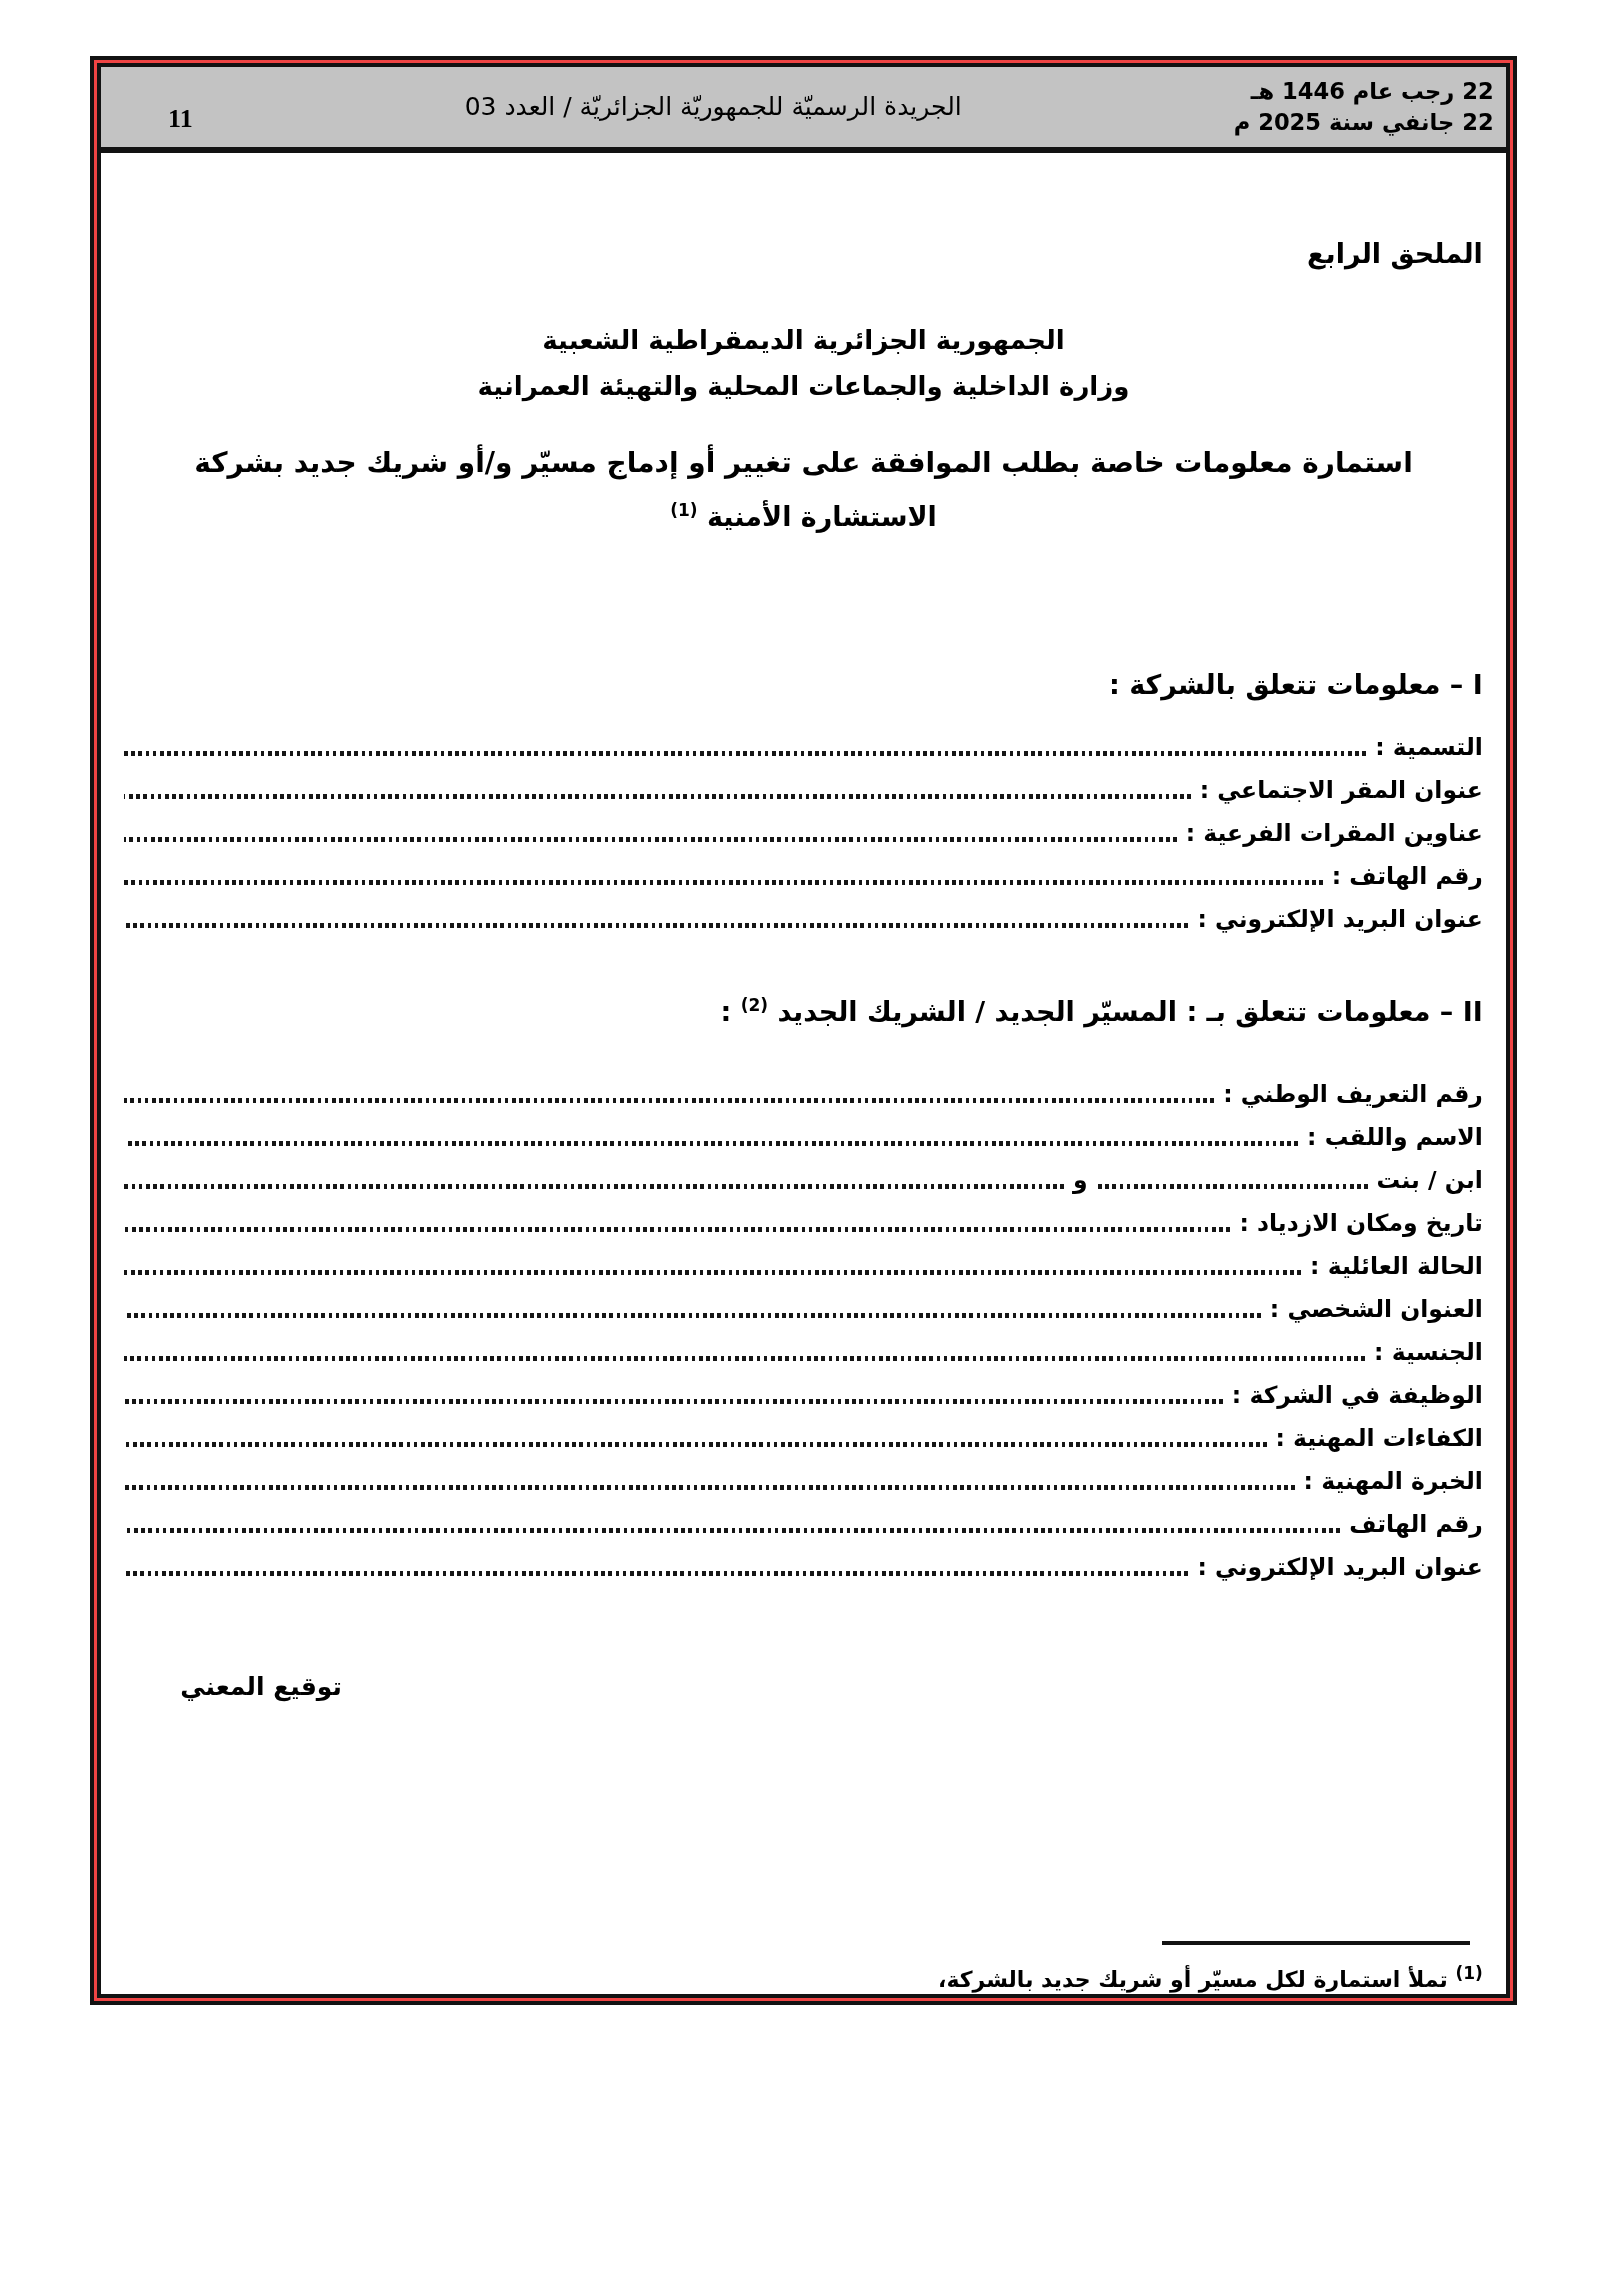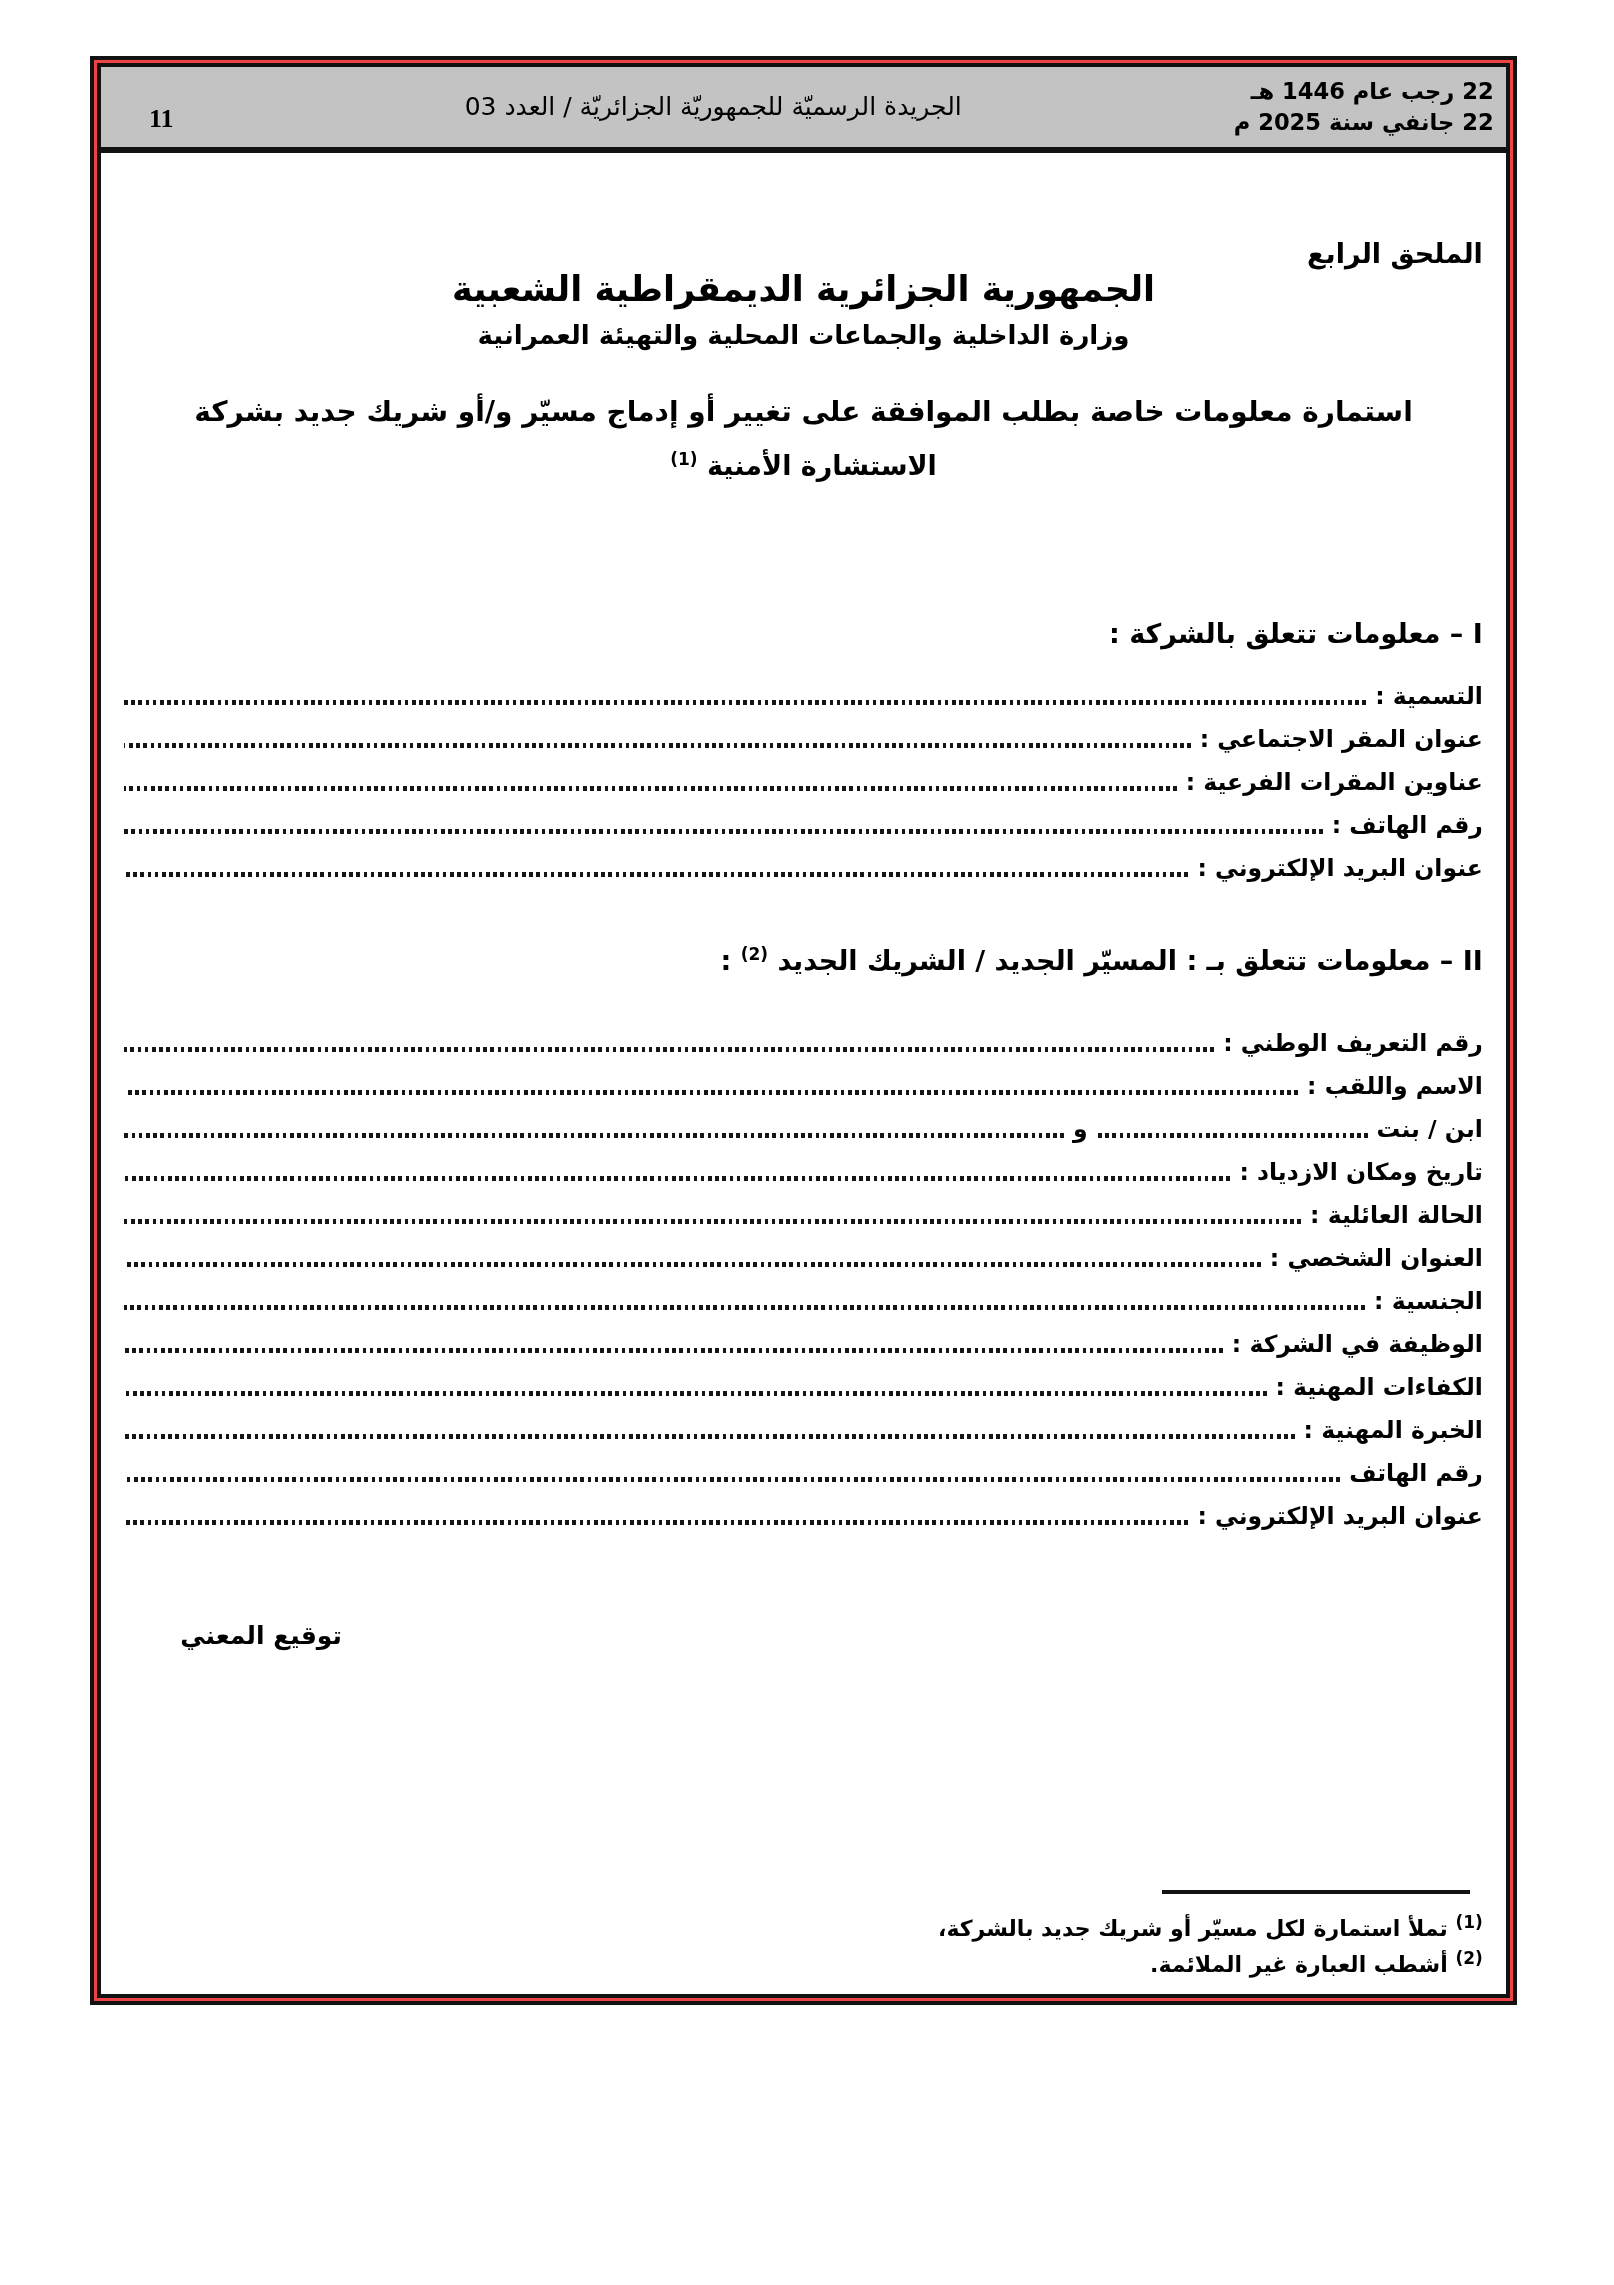--- a/index.html
+++ b/index.html
@@ -21,27 +21,27 @@
     display:flex;align-items:center;box-sizing:content-box;
     padding:0 12.7px;gap:9px;
   }
   .header-dates{
     font-size:22.6px;font-weight:bold;line-height:31px;white-space:nowrap;
   }
   .header-title{
     flex:1;text-align:center;font-size:25px;font-weight:normal;white-space:nowrap;
   }
   .page-number{
-    width:63px;text-align:center;font-family:"Liberation Serif","DejaVu Serif",serif;
+    width:63px;text-align:right;font-family:"Liberation Serif","DejaVu Serif",serif;
     font-size:26px;font-weight:bold;padding-left:16.3px;margin-top:24px;
   }
   .content{padding:0 23.5px;}
   .c-title{text-align:center;font-weight:bold;}
   .t1{margin-top:83px;font-size:27px;line-height:36px;text-align:right;}
-  .t2{font-size:35px;line-height:35px;}
+  .t2{margin-top:51px;font-size:26px;line-height:35px;}
   .t3{margin-top:11.8px;font-size:26px;line-height:35px;}
   .t4{margin-top:40px;font-size:28px;line-height:38px;}
   .t5{margin-top:16.3px;font-size:27px;line-height:36px;}
   sup.note-ref{
     font-size:17px;font-weight:bold;vertical-align:super;line-height:0;
   }
   .section-heading{
     font-size:27px;font-weight:bold;line-height:36px;text-align:right;
   }
   .sh1{margin-top:132px;}

